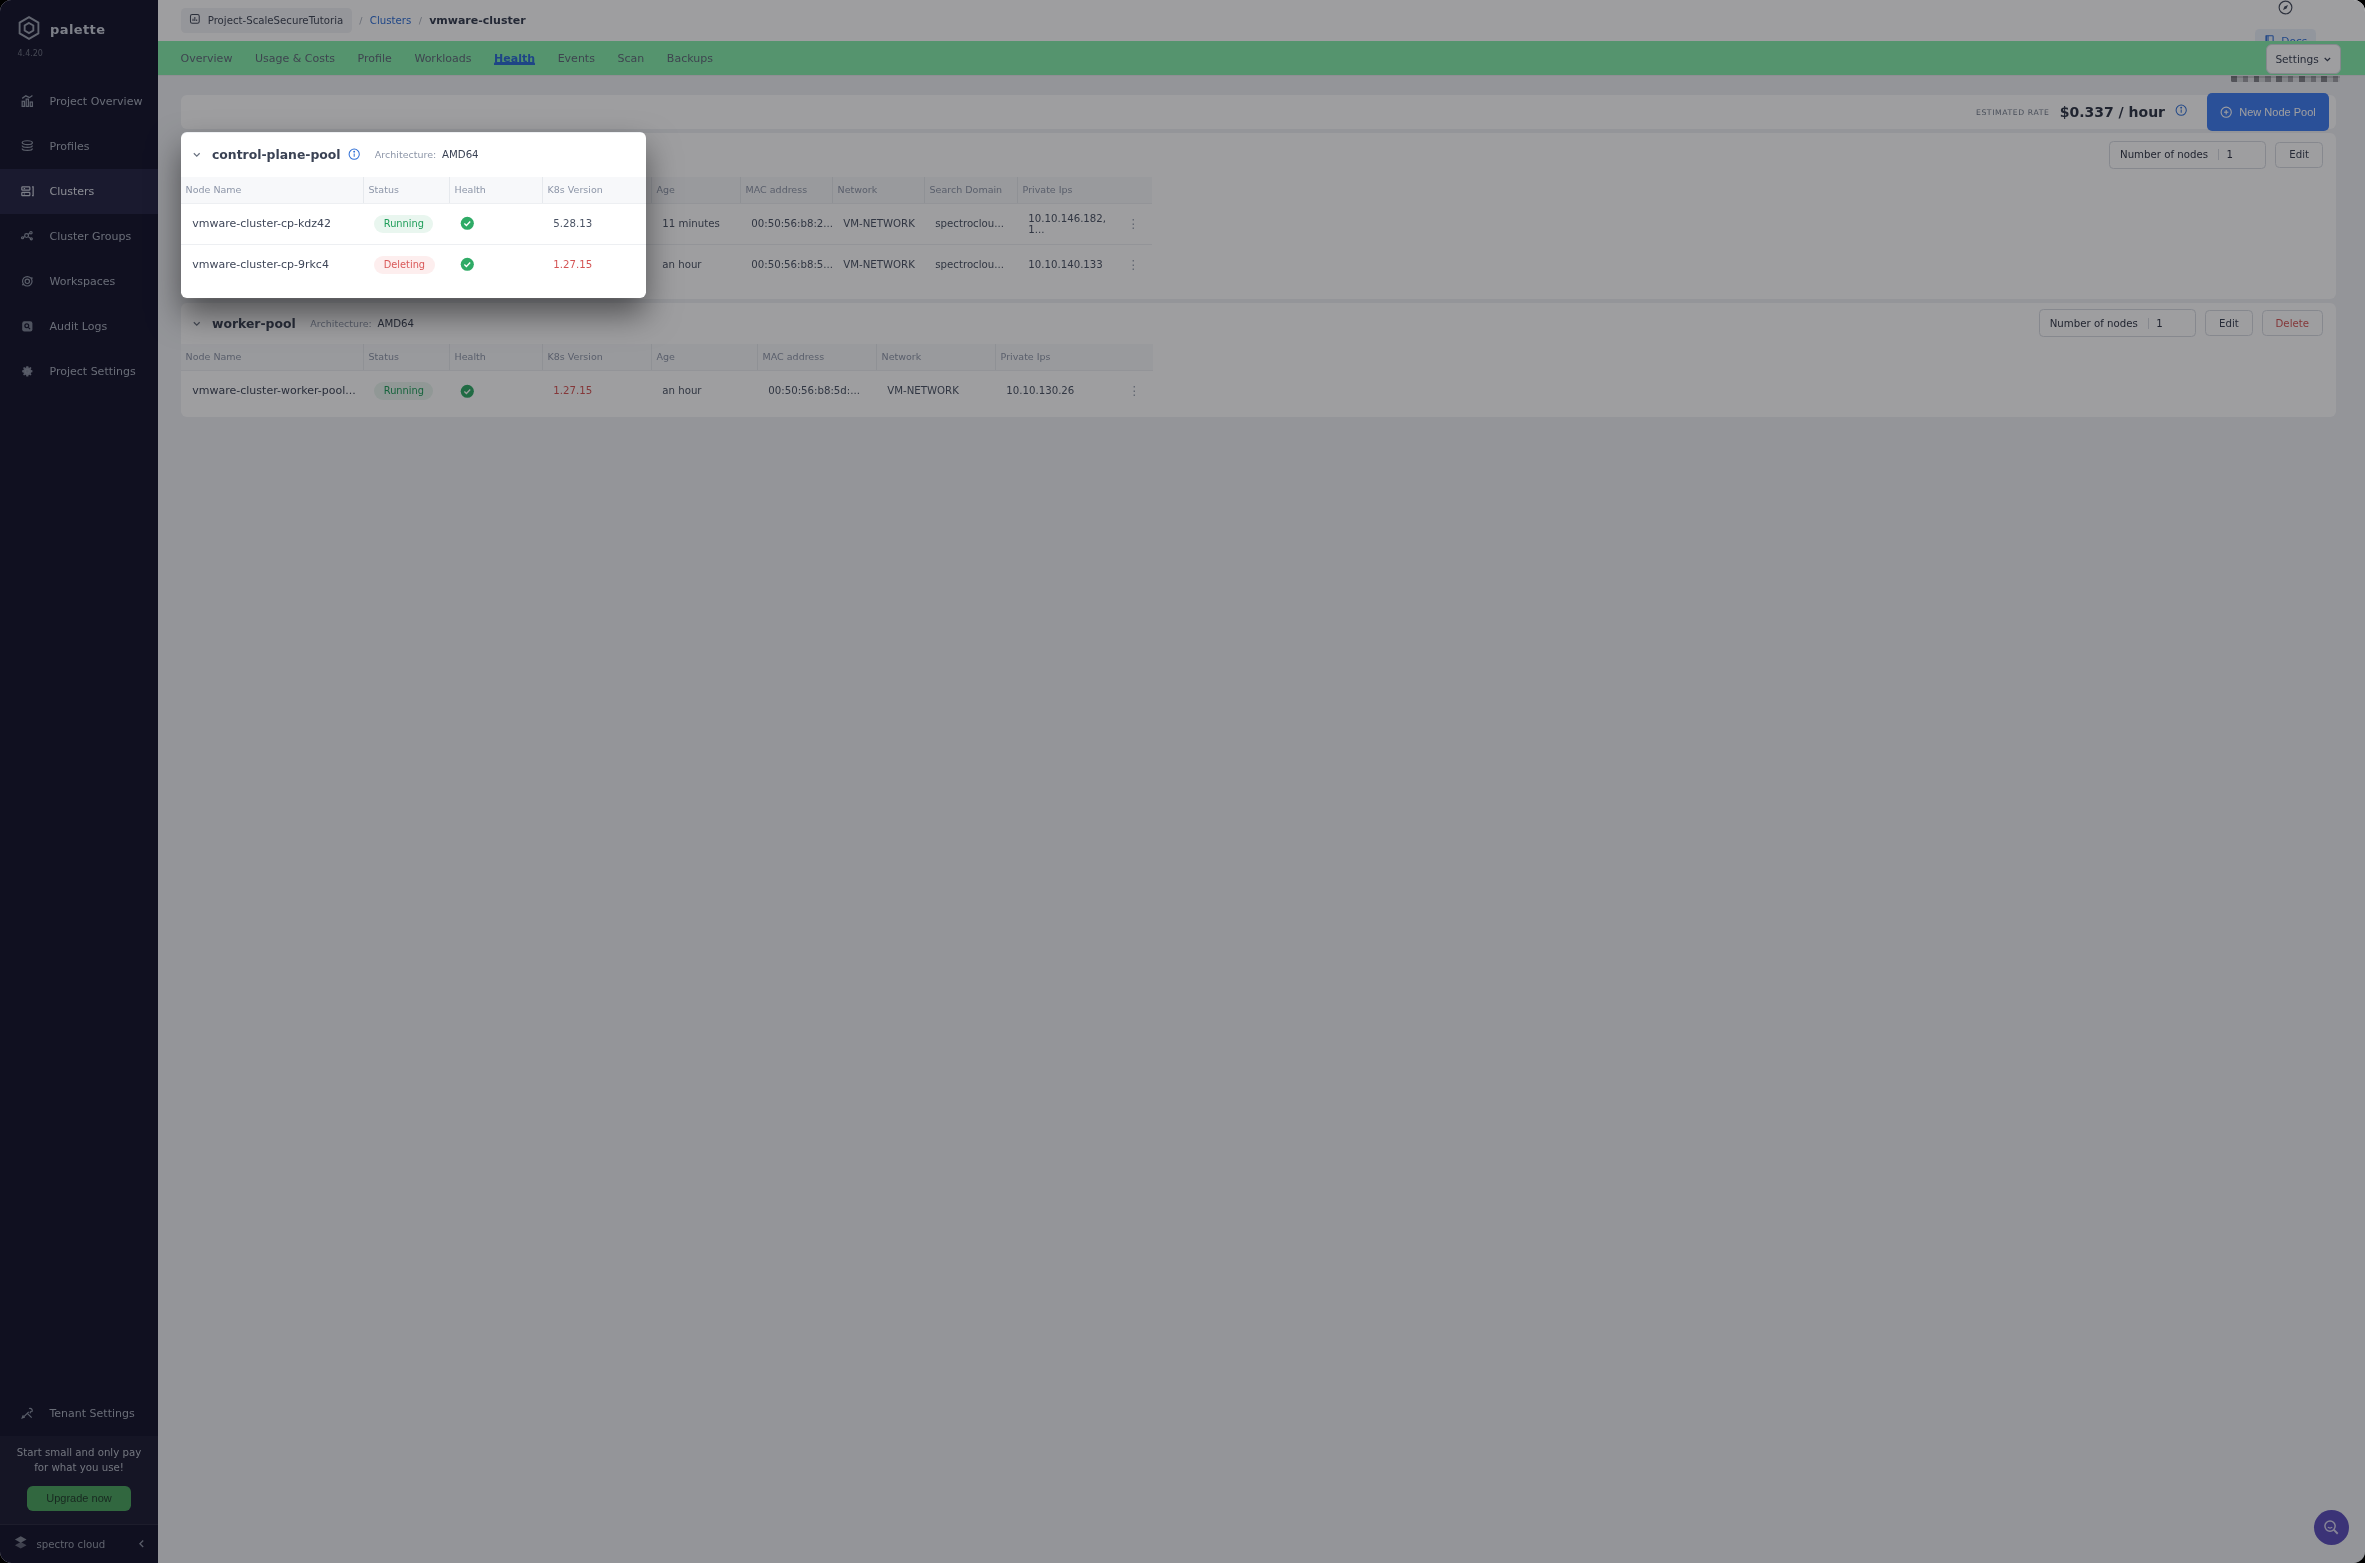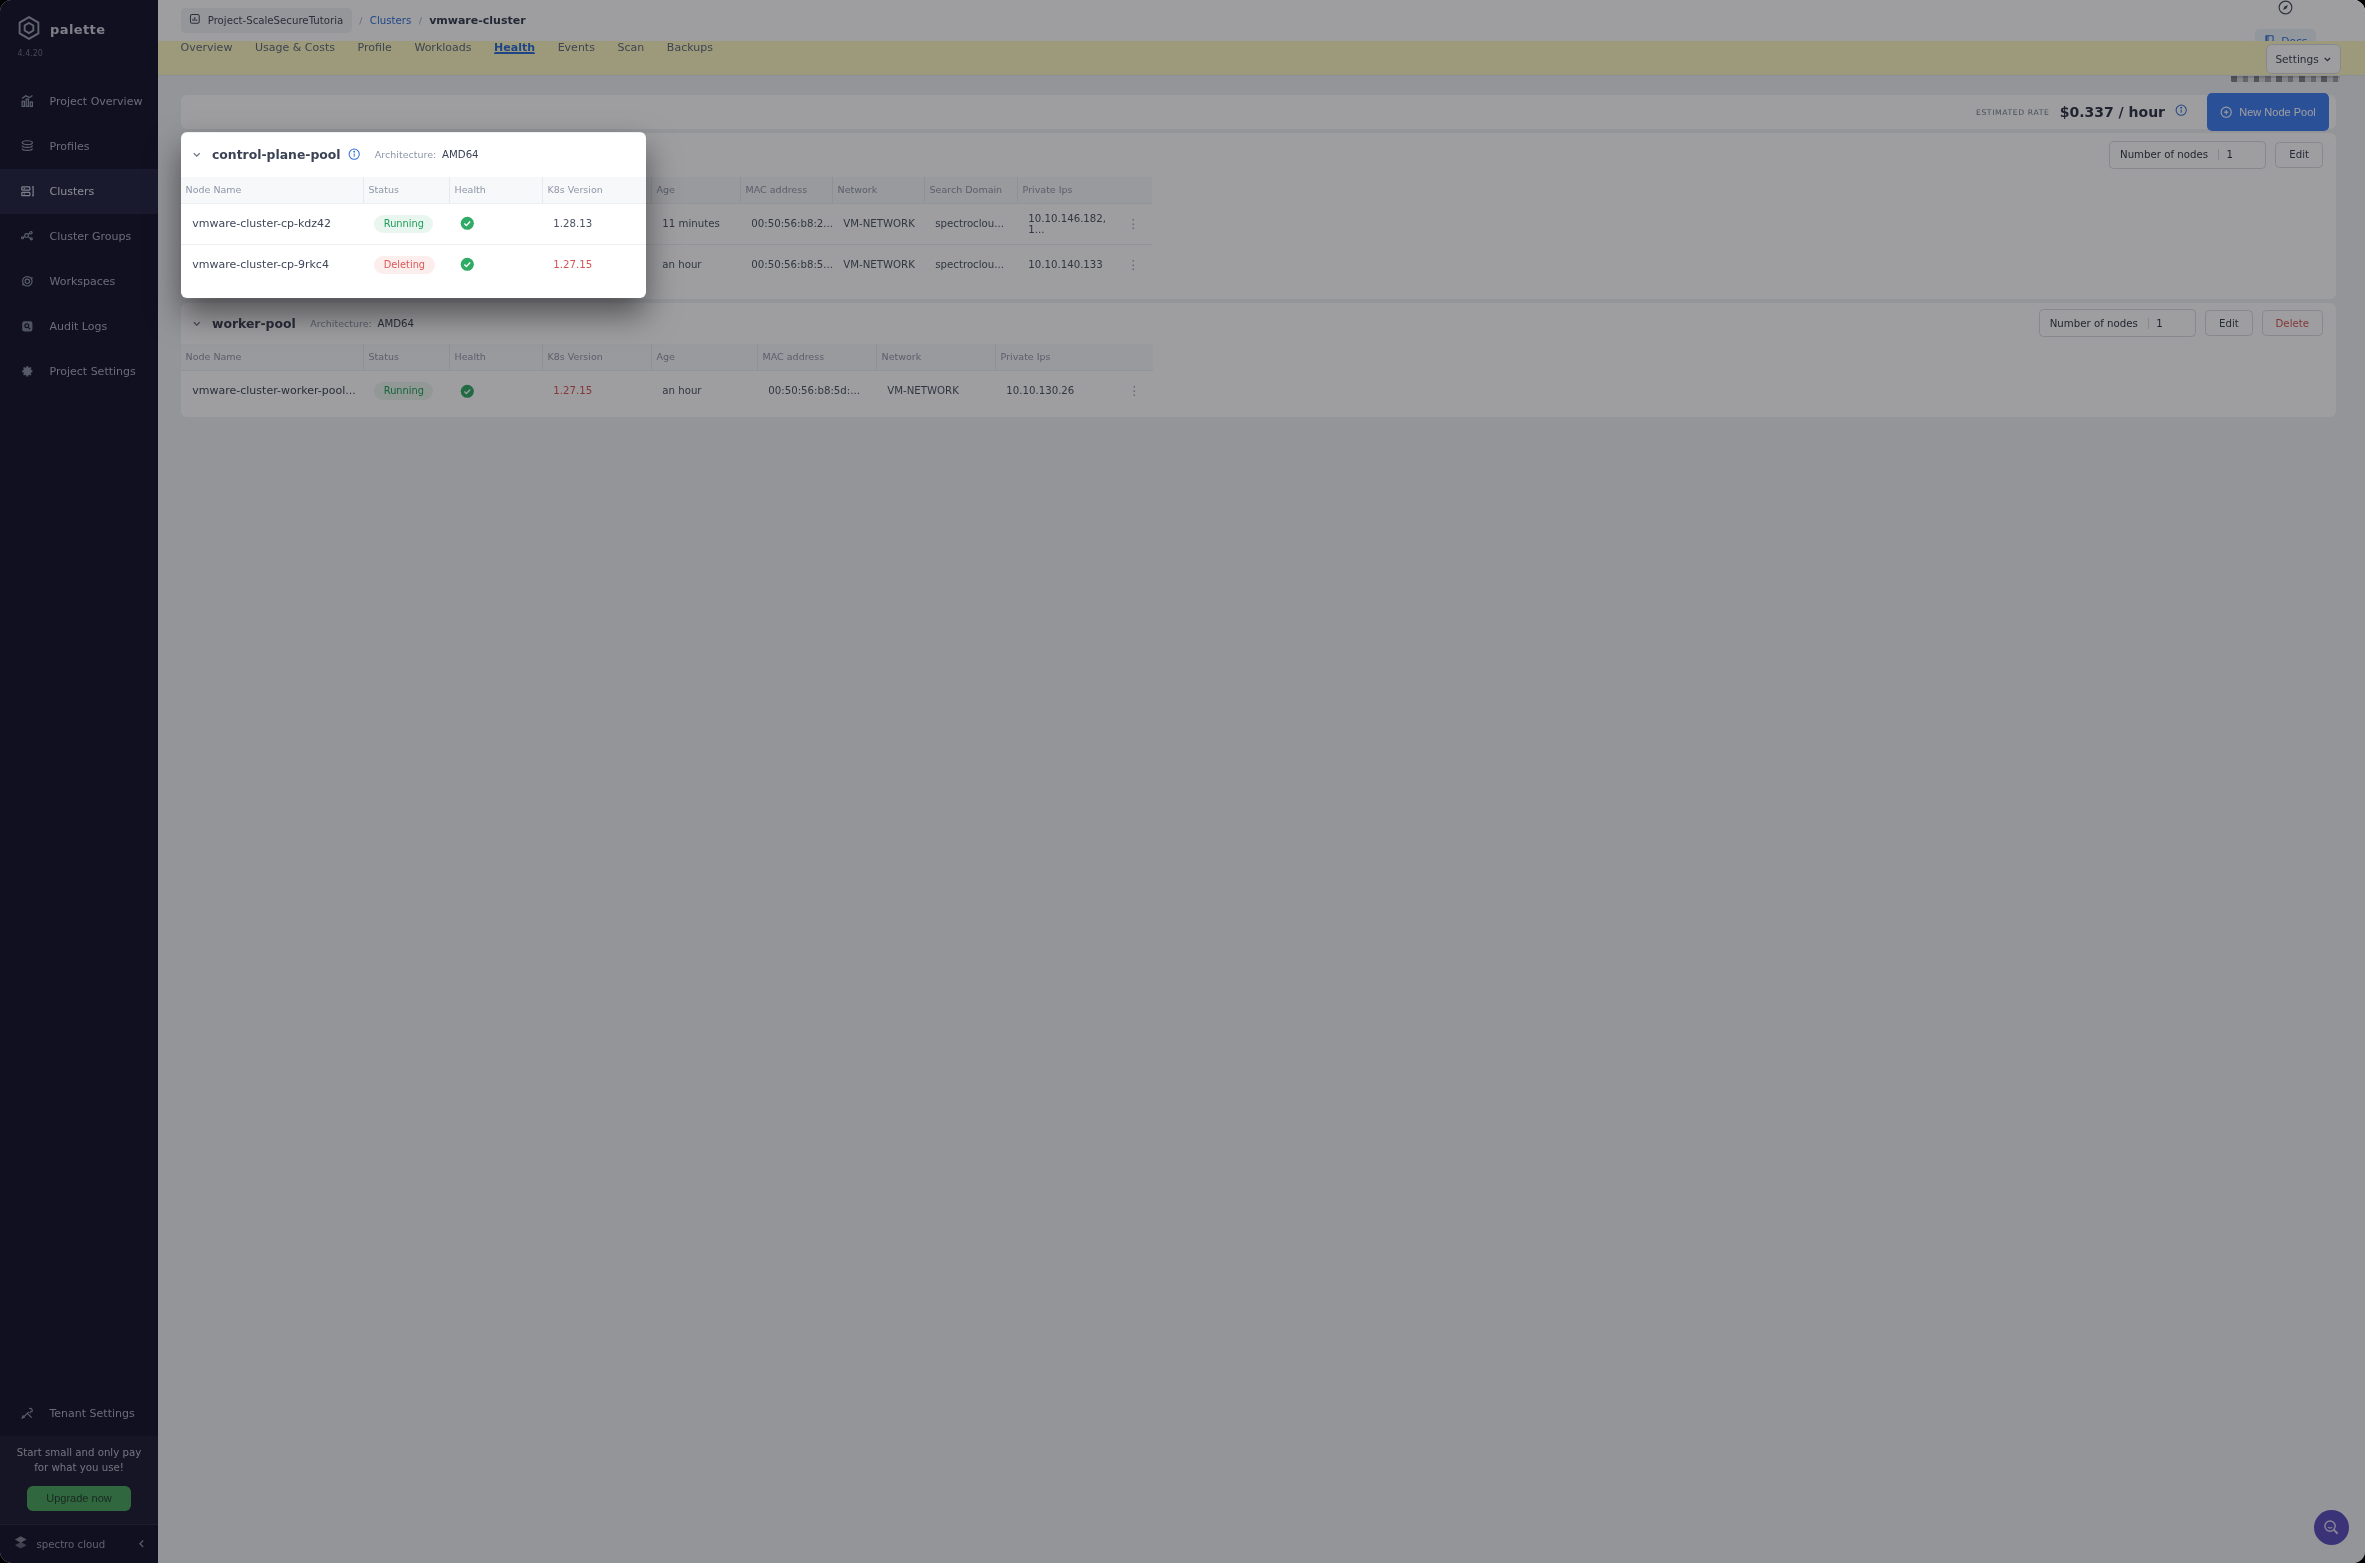--- a/index.html
+++ b/index.html
@@ -37,21 +37,21 @@
   .usage-pill .seg{position:absolute;left:0;top:0;bottom:0;width:54%;background:#ededef;border-radius:9.5px;}
   .usage-pill .txt{position:absolute;right:8.8px;top:50%;transform:translateY(-50%);font-size:8.8px;color:#5a6270;}
   .icon-btn{display:flex;align-items:center;justify-content:center;cursor:pointer;color:#454c5c;}
   .docs-chip{display:flex;align-items:center;gap:5.8px;height:25px;border-radius:4.4px;background:rgba(47,111,214,0.09);padding:0 8.8px;cursor:pointer;}
   .docs-chip .txt{font-size:10.6px;font-weight:500;color:#2f6fd6;}
   .redacted{width:109px;height:14.6px;border-radius:1.5px;
     background-image:repeating-linear-gradient(90deg,rgba(40,40,48,0.55) 0 5.8px,rgba(120,120,130,0.25) 5.8px 11.7px,rgba(60,60,70,0.45) 11.7px 17px,rgba(150,150,160,0.2) 17px 22.6px),
                      repeating-linear-gradient(0deg,rgba(255,255,255,0.25) 0 3.6px,rgba(0,0,0,0.12) 3.6px 7.3px);cursor:default;}
   .user-caret{color:#6b7280;}
 
-  .tabsrow{position:absolute;left:0;top:41px;right:0;height:35px;background:#fef9c3;border-bottom:0.7px solid #e4e6ea;display:flex;align-items:flex-start;gap:22.6px;padding:0 0 0 22.6px;box-sizing:border-box;}
+  .tabsrow{position:absolute;left:0;top:41px;right:0;height:35px;background:#86efac;border-bottom:0.7px solid #e4e6ea;display:flex;align-items:center;gap:22.6px;padding:0 0 0 22.6px;box-sizing:border-box;}
   .tab{position:relative;display:flex;align-items:center;font-size:11px;color:#606a79;cursor:pointer;}
   .tab.active{color:#2b6cd4;font-weight:600;}
   .tab.active::after{content:"";position:absolute;left:0;right:0;bottom:0;height:2.2px;background:#2b6cd4;border-radius:1.5px 1.5px 0 0;}
   .settings-btn{position:absolute;right:24px;top:44px;height:28px;width:73px;background:#fff;border:0.7px solid #d7dbe2;border-radius:5.8px;display:flex;align-items:center;justify-content:center;gap:4px;font-size:10.6px;color:#3a4254;cursor:pointer;}
 
   .content{position:absolute;left:0;top:76px;right:0;bottom:0;padding:19px 29px 0 22.6px;box-sizing:border-box;}
 
   .rate-card{height:34px;background:#fff;border-radius:5.8px;display:flex;align-items:center;justify-content:flex-end;gap:10.2px;padding:0 7.3px 0 11.7px;box-sizing:border-box;margin-bottom:3.6px;}
   .rate-label{font-size:7.7px;letter-spacing:0.6px;color:#707a89;font-weight:500;}
   .rate-value{font-size:14px;font-weight:600;color:#2e3545;}
@@ -361,21 +361,21 @@
           <div class="td name">vmware-cluster-cp-kdz42</div>
           <div class="td">
               <span class="pill running">Running</span>
             </div>
           <div class="td">
             <svg width="14.6" height="14.6" viewBox="0 0 20 20">
                 <circle cx="10" cy="10" r="9" fill="#2fab66"></circle>
                 <polyline points="6,10.2 8.8,13 14,7.6" fill="none" stroke="#fff" stroke-width="1.8"></polyline>
               </svg>
           </div>
-          <div class="td">1.28.13</div>
+          <div class="td">5.28.13</div>
           <div class="td">11 minutes</div>
           <div class="td">00:50:56:b8:2...</div>
           <div class="td">VM-NETWORK</div>
           <div class="td">spectroclou...</div>
           <div class="td">10.10.146.182, 1...</div>
           <div class="td kebab">⋮</div>
         </div>
         <div class="grid cp-grid">
           <div class="td name">vmware-cluster-cp-9rkc4</div>
           <div class="td">

